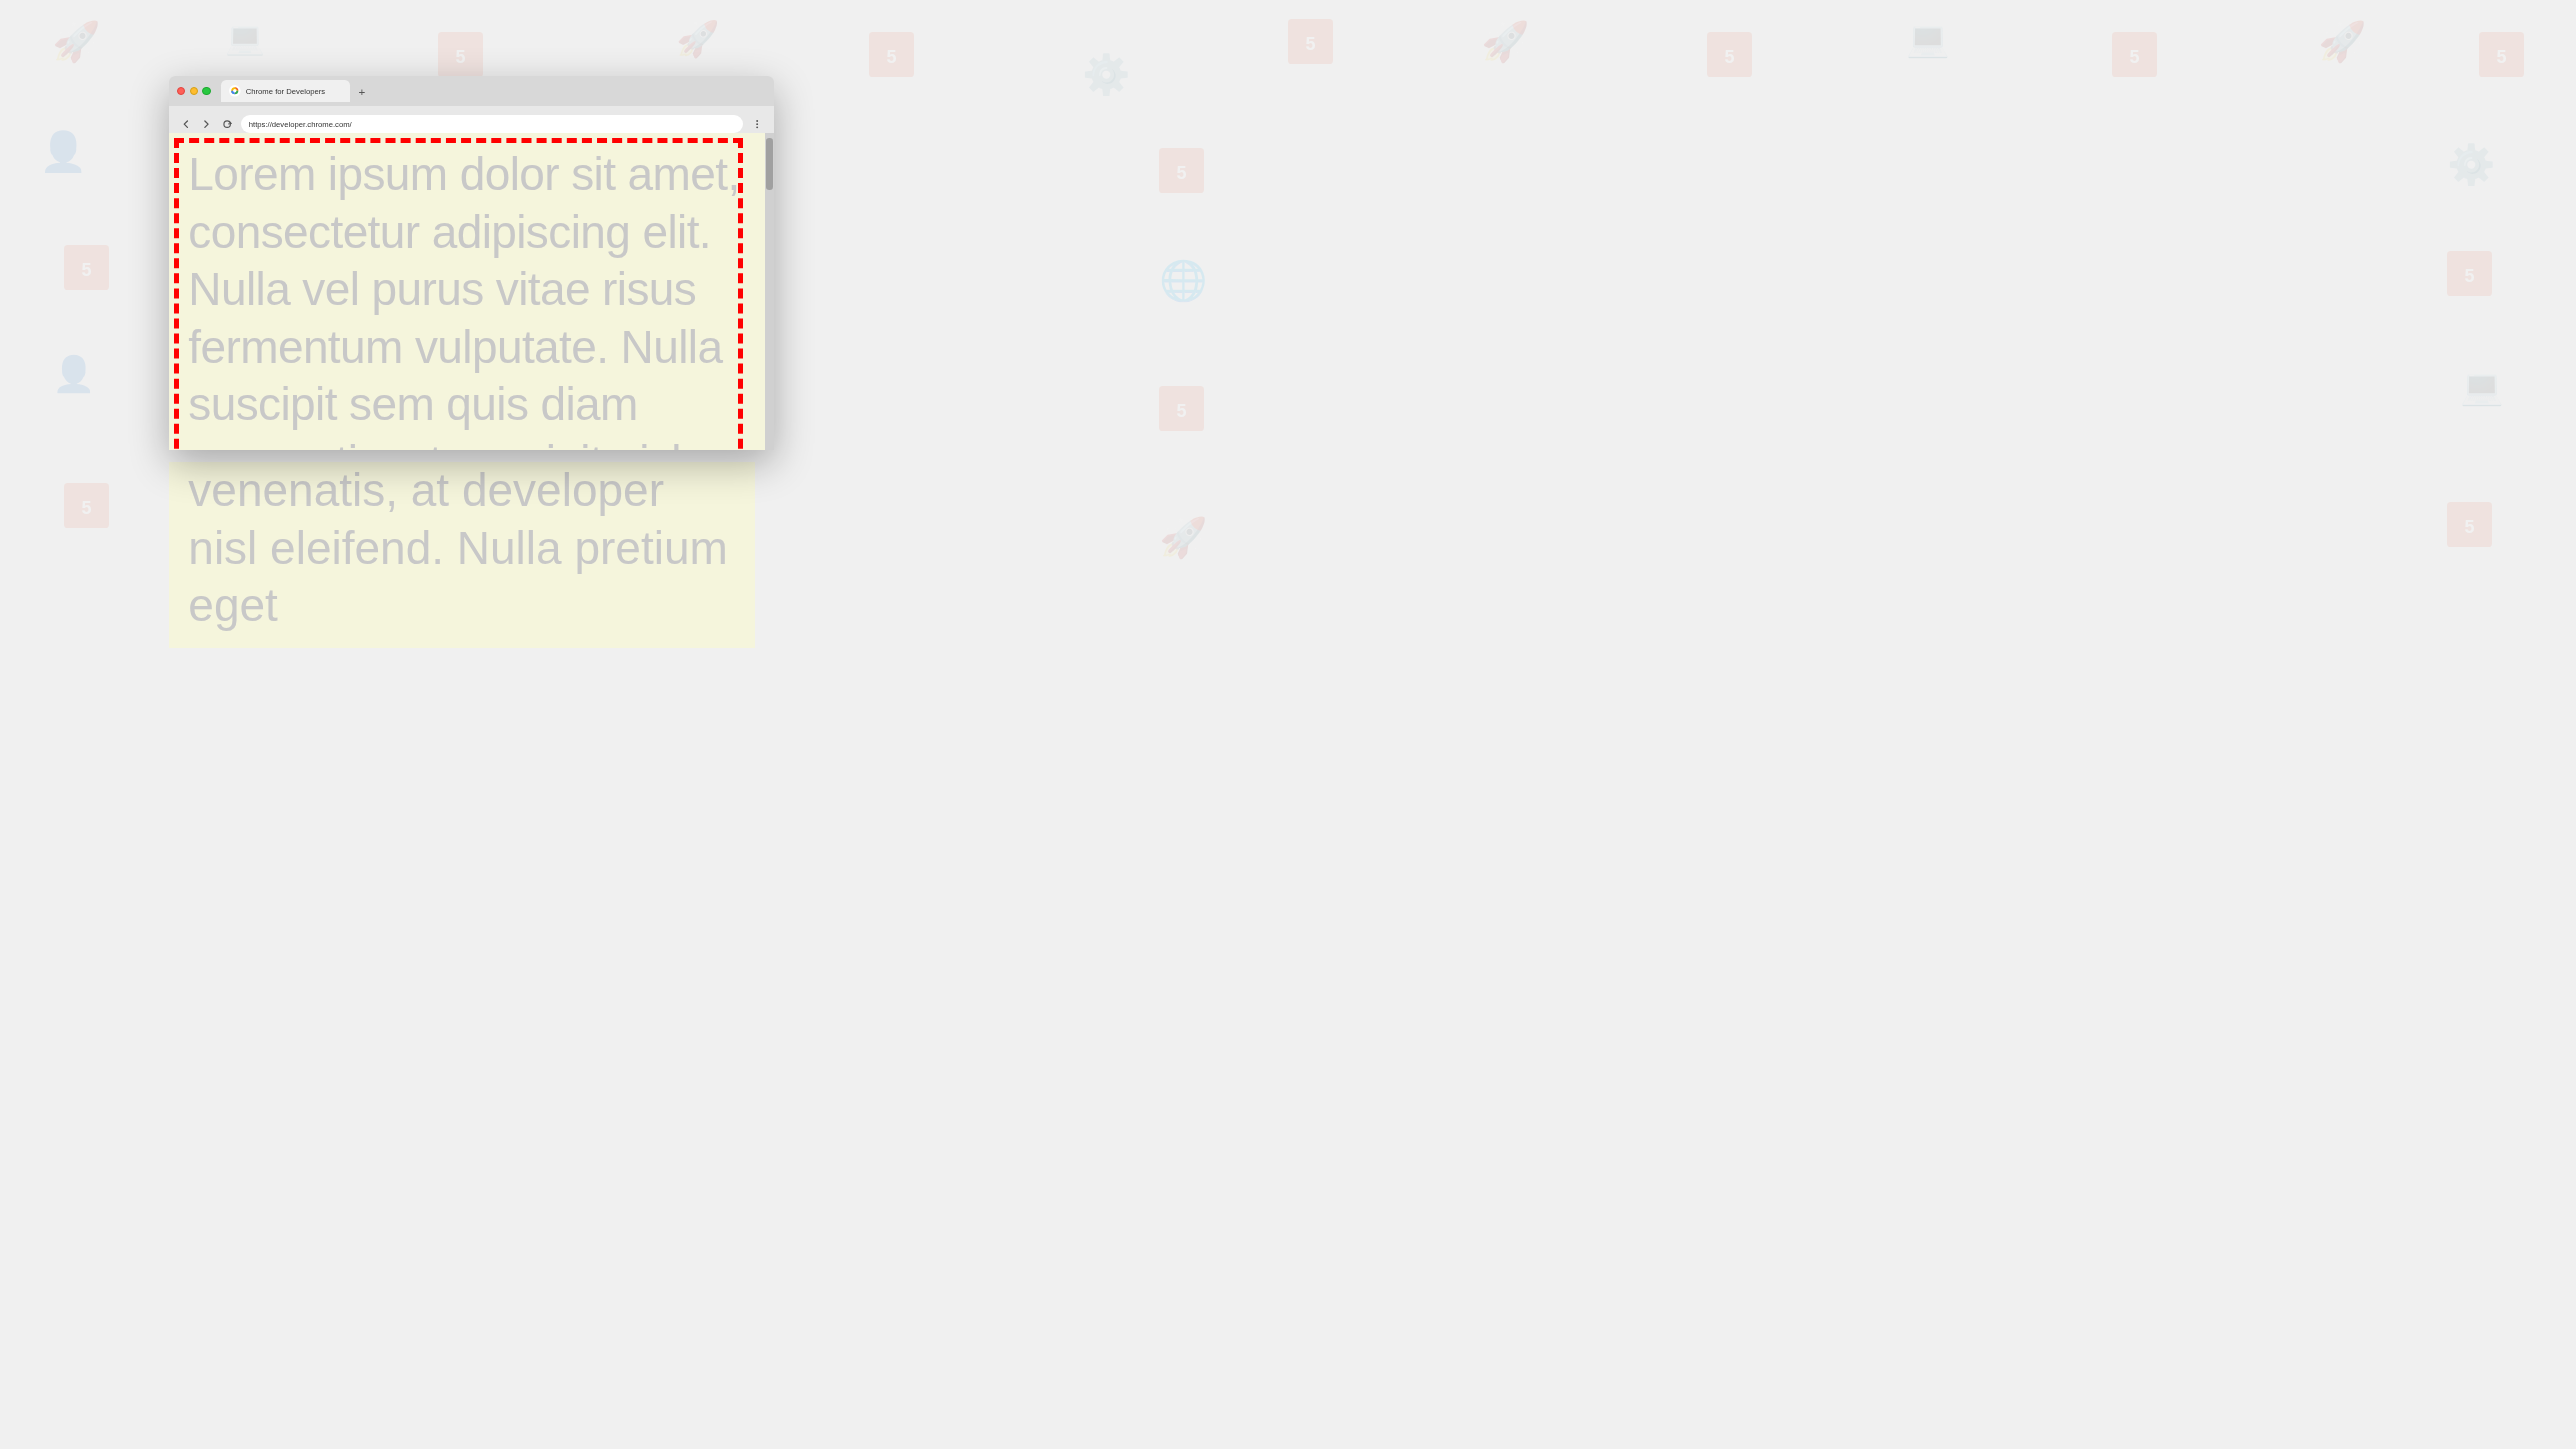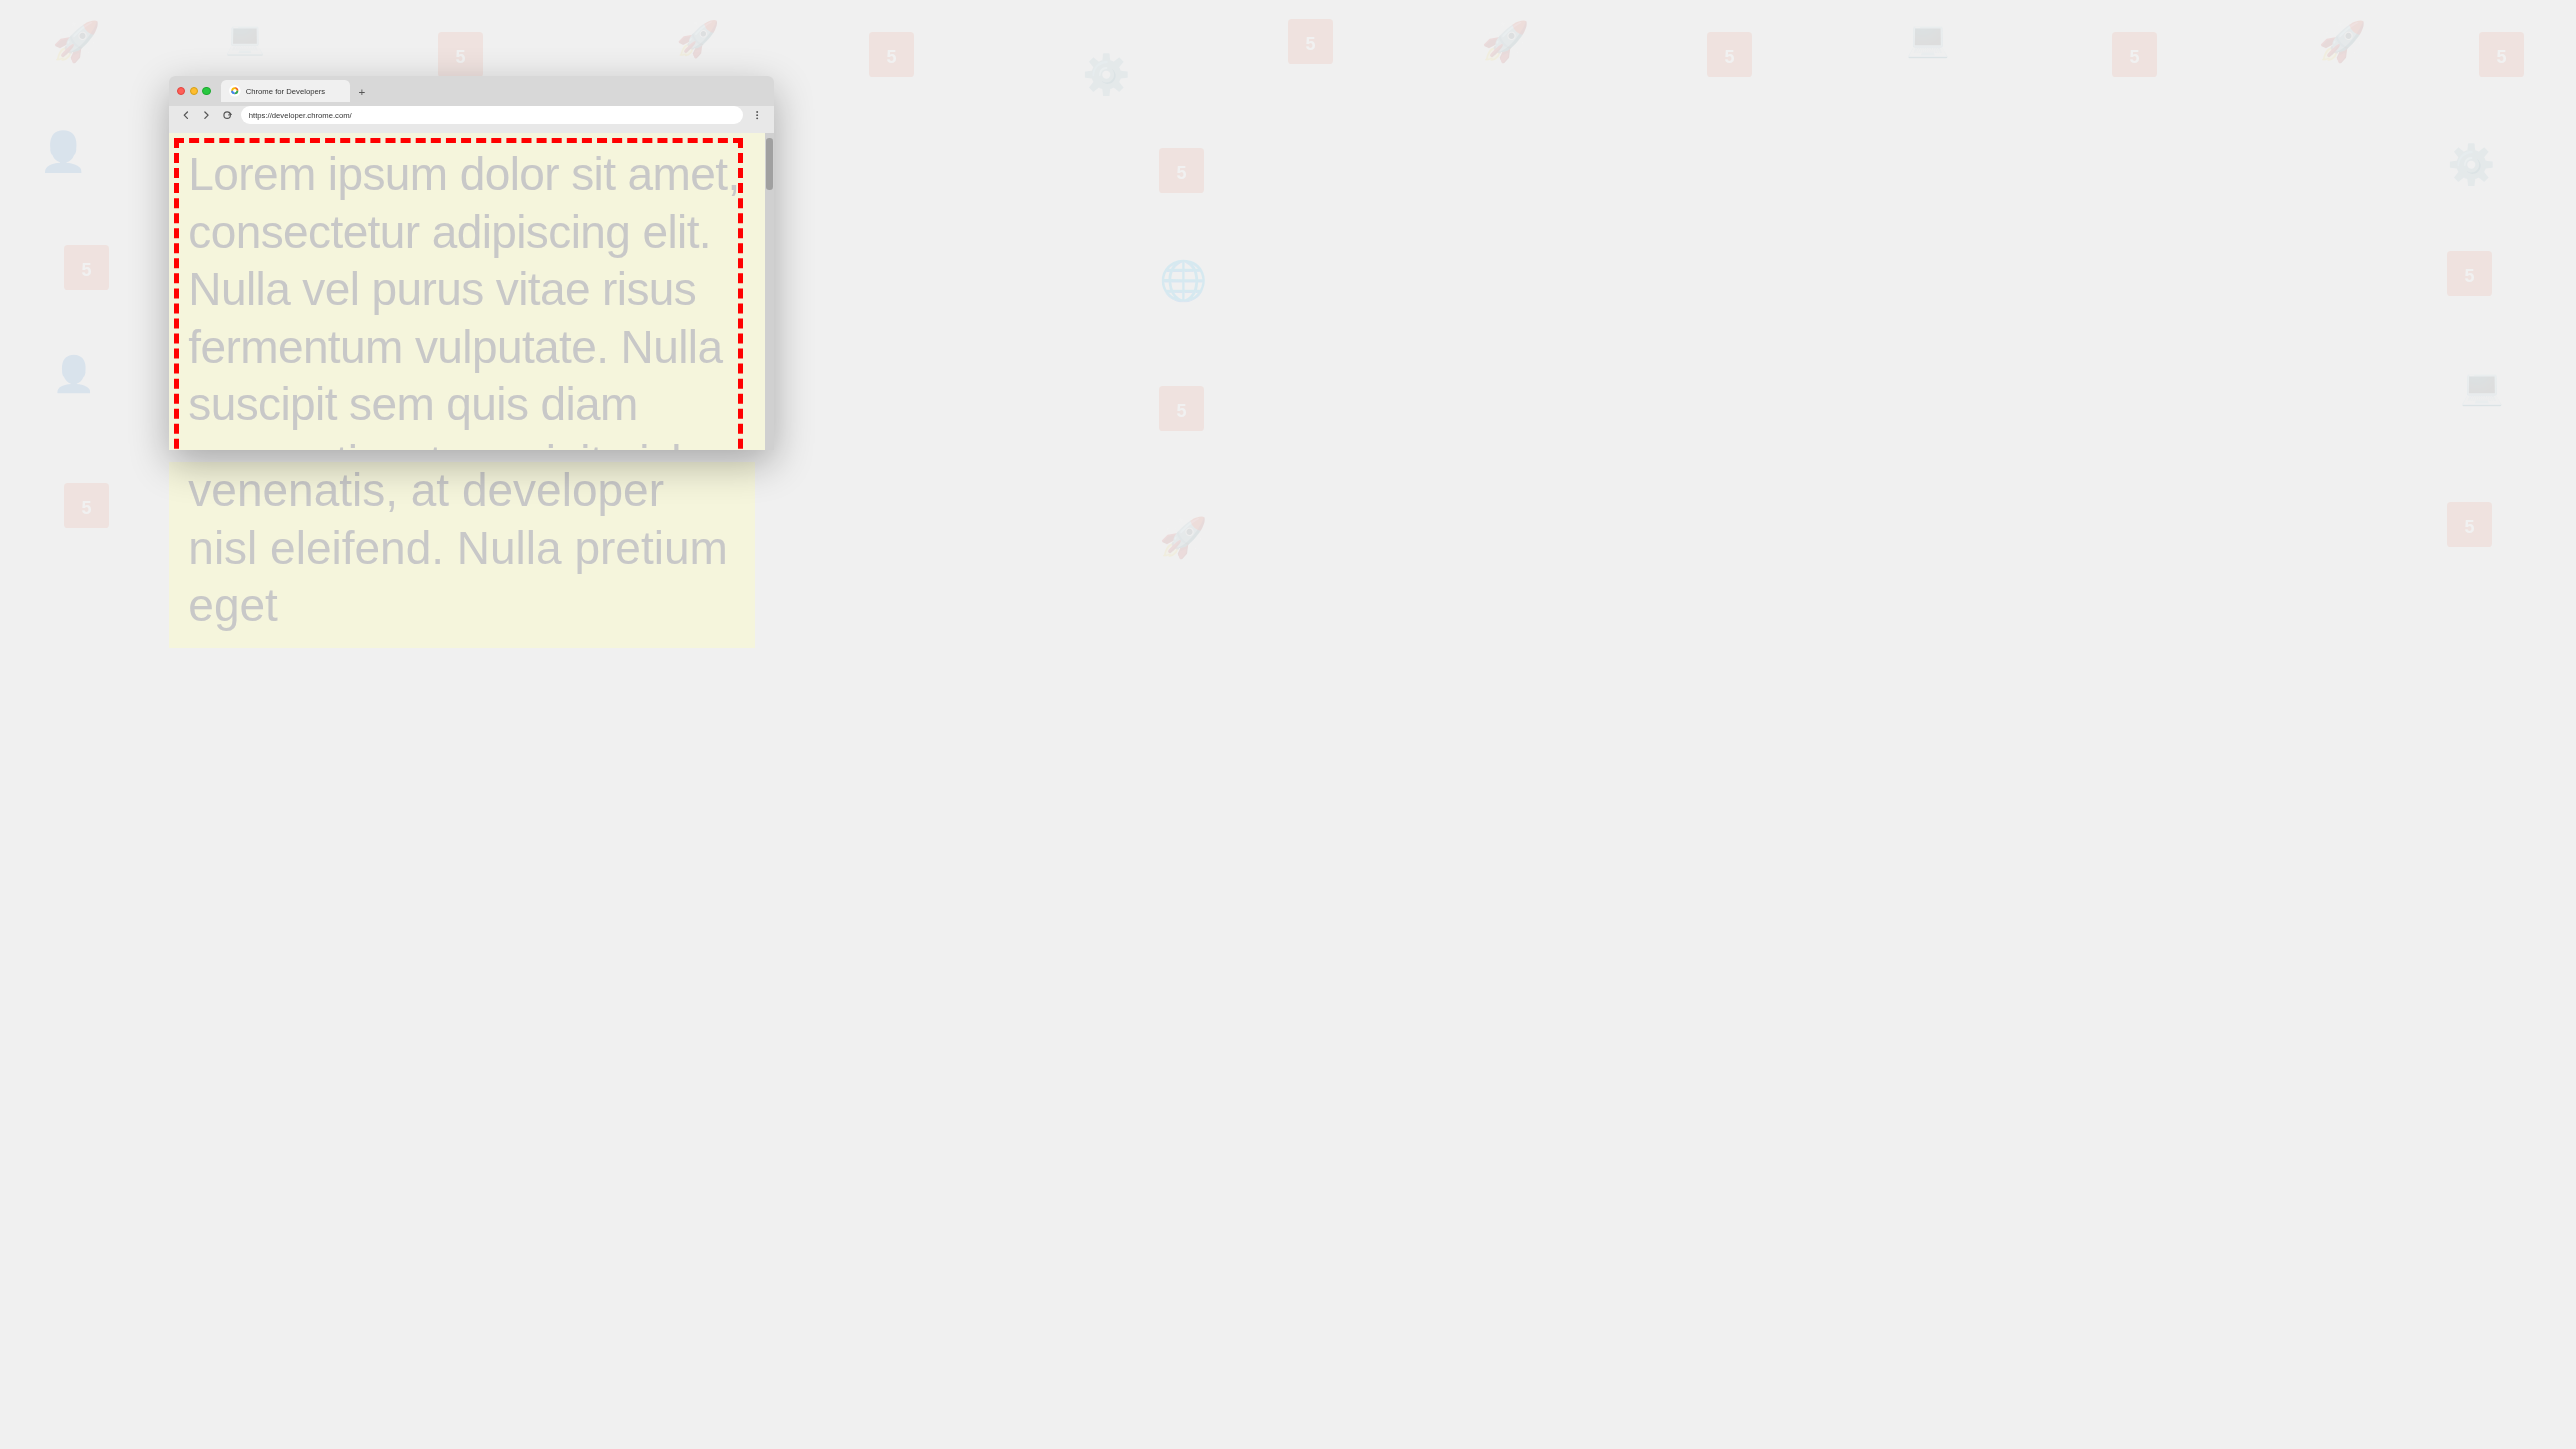--- a/index.html
+++ b/index.html
@@ -106,21 +106,21 @@
       color: #555;
       font-size: 11.6px;
       margin-left: 2.6px;
     }
 
     
     .address-bar-area {
       height: 27px;
       background: #e8e8e8;
       display: flex;
-      align-items: flex-start;
+      align-items: flex-end;
       padding: 0 7.7px;
       gap: 5.2px;
     }
 
     .nav-buttons {
       display: flex;
       gap: 2.6px;
       align-items: center;
     }
 

